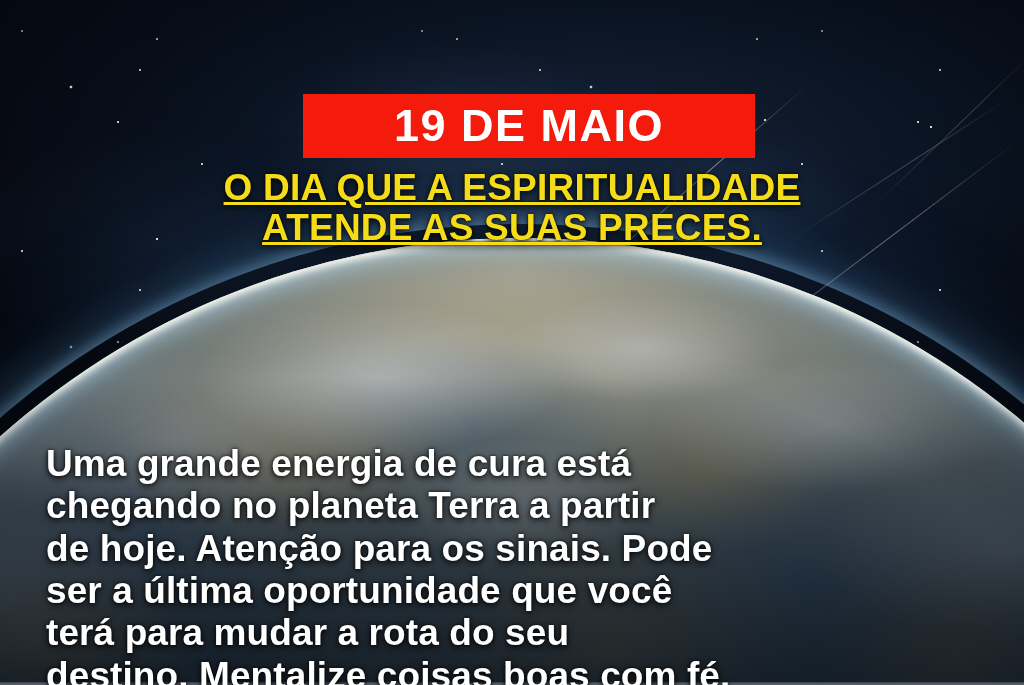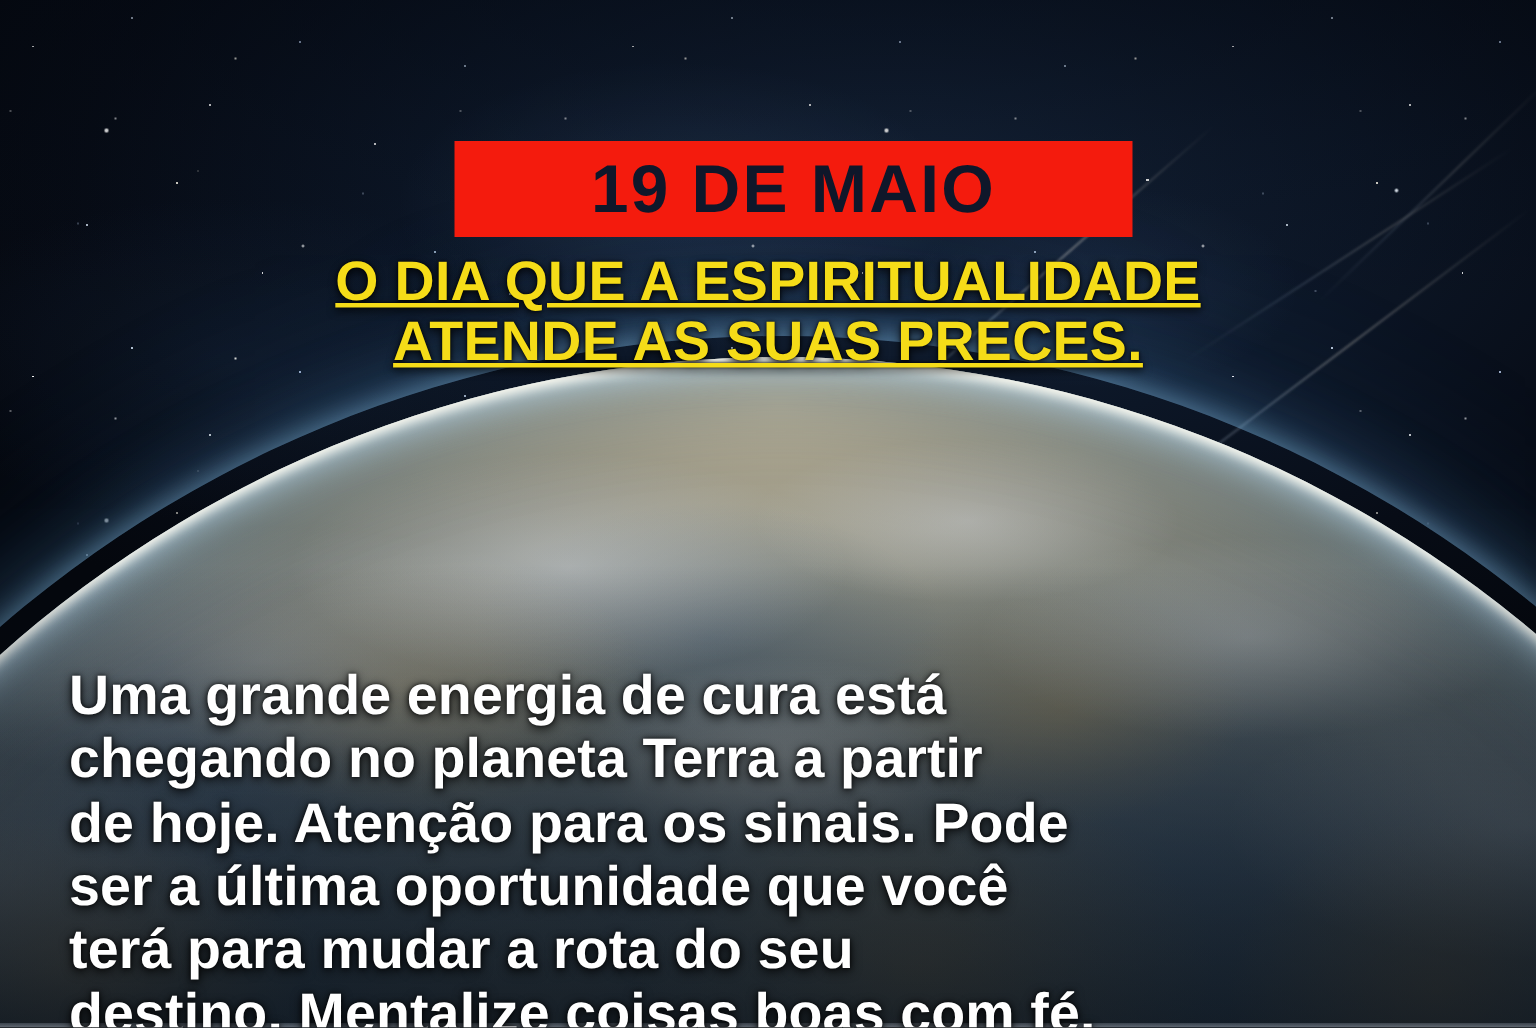--- a/index.html
+++ b/index.html
@@ -198,21 +198,21 @@
     left: 303px;
     top: 94px;
     width: 452px;
     height: 64px;
     background: #f41b0d;
     display: flex;
     align-items: center;
     justify-content: center;
   }
   .date-banner-text {
-    color: #0f172a;
+    color: #ffffff;
     font-size: 45px;
     font-weight: 700;
     letter-spacing: 1.5px;
     line-height: 1;
     white-space: nowrap;
     transform: translateY(-1px);
   }
 
   .headline {
     position: absolute;

